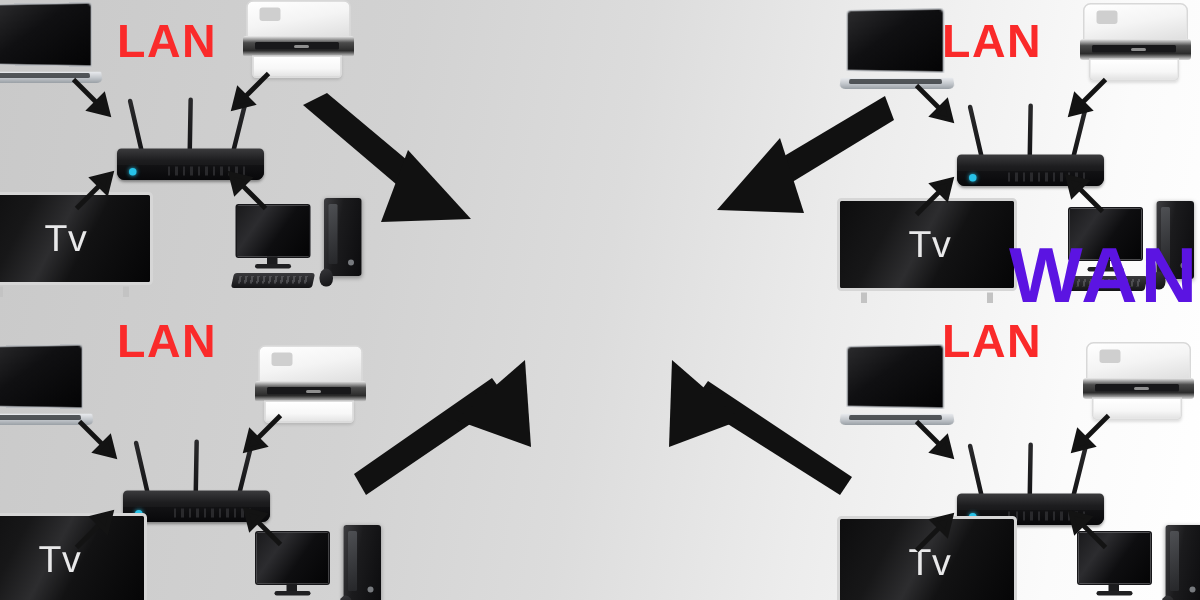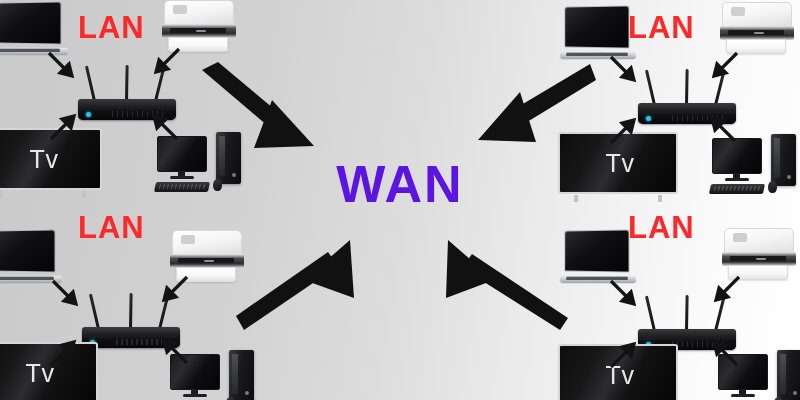--- a/index.html
+++ b/index.html
@@ -357,21 +357,21 @@
     position: absolute;
   }
   .big-arrow svg { display: block; }
 
   
   #wan-label {
     position: absolute;
     left: 0;
     top: 158px;
     width: 800px;
-    text-align: center;
+    text-align: right;
     font-size: 52px;
     font-weight: bold;
     color: #5b14e2;
     font-family: "Liberation Sans", sans-serif;
     letter-spacing: 2px;
     line-height: 1;
   }
 </style>
 </head>
 <body>

